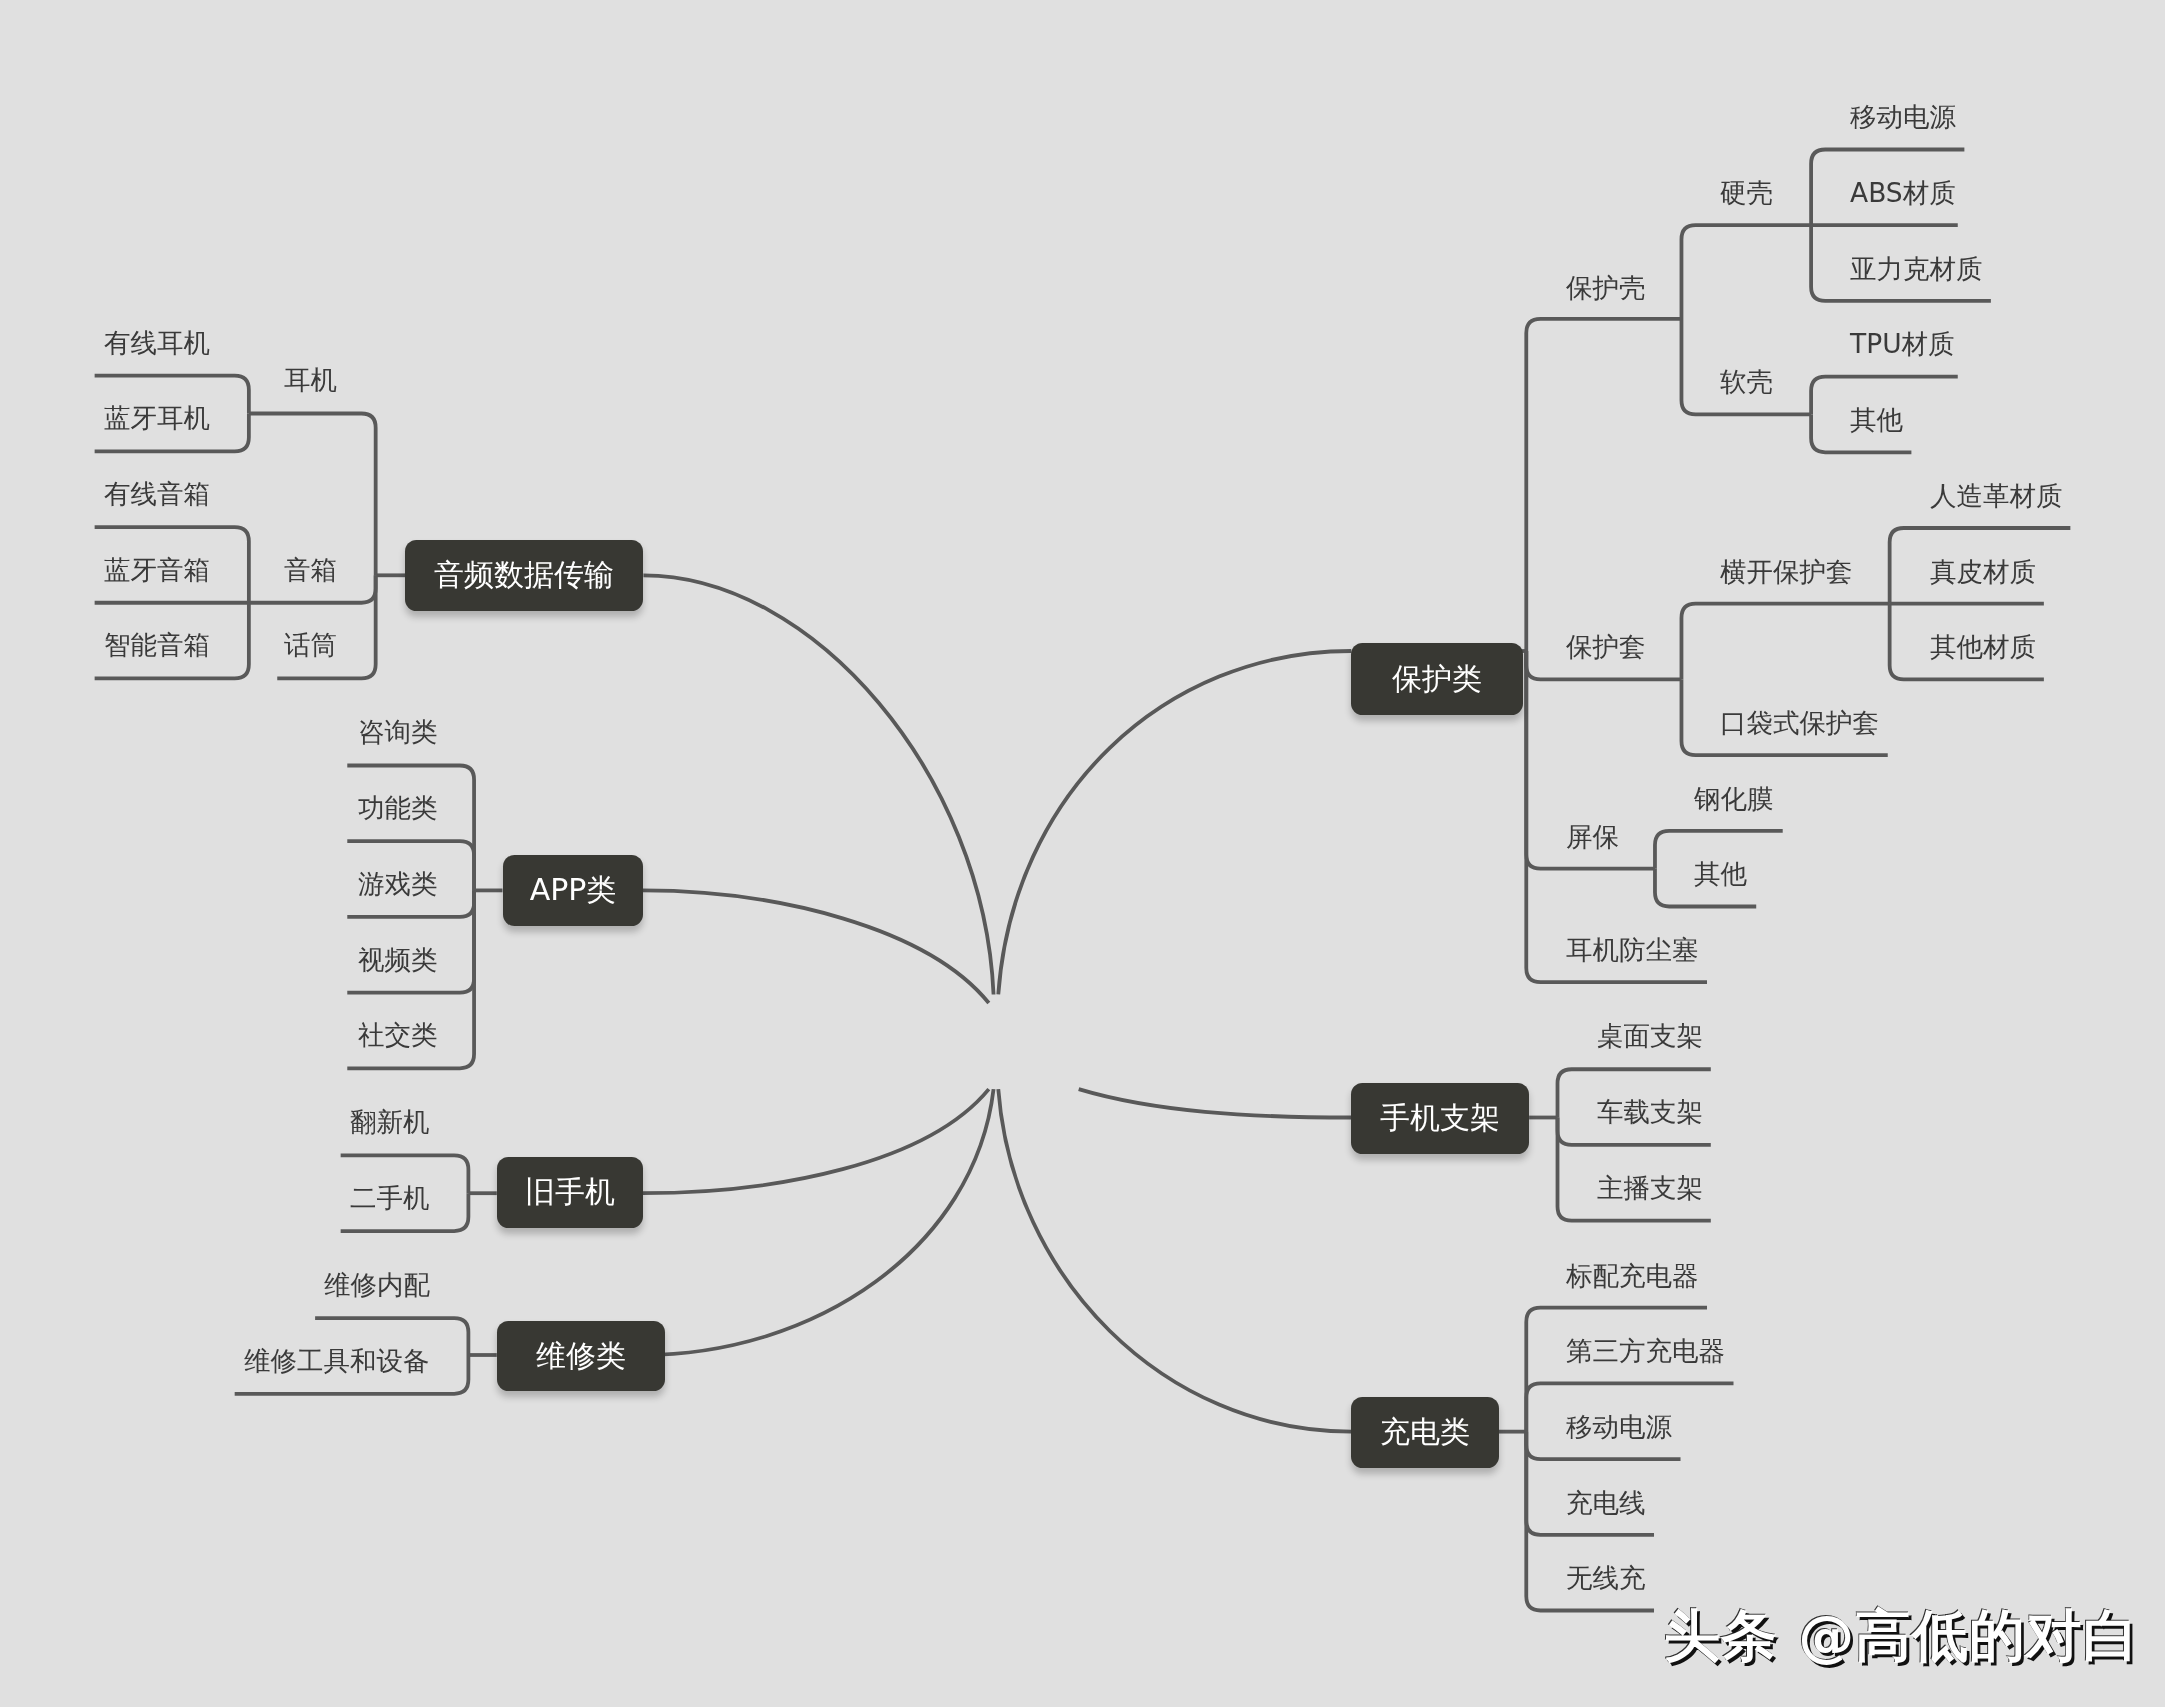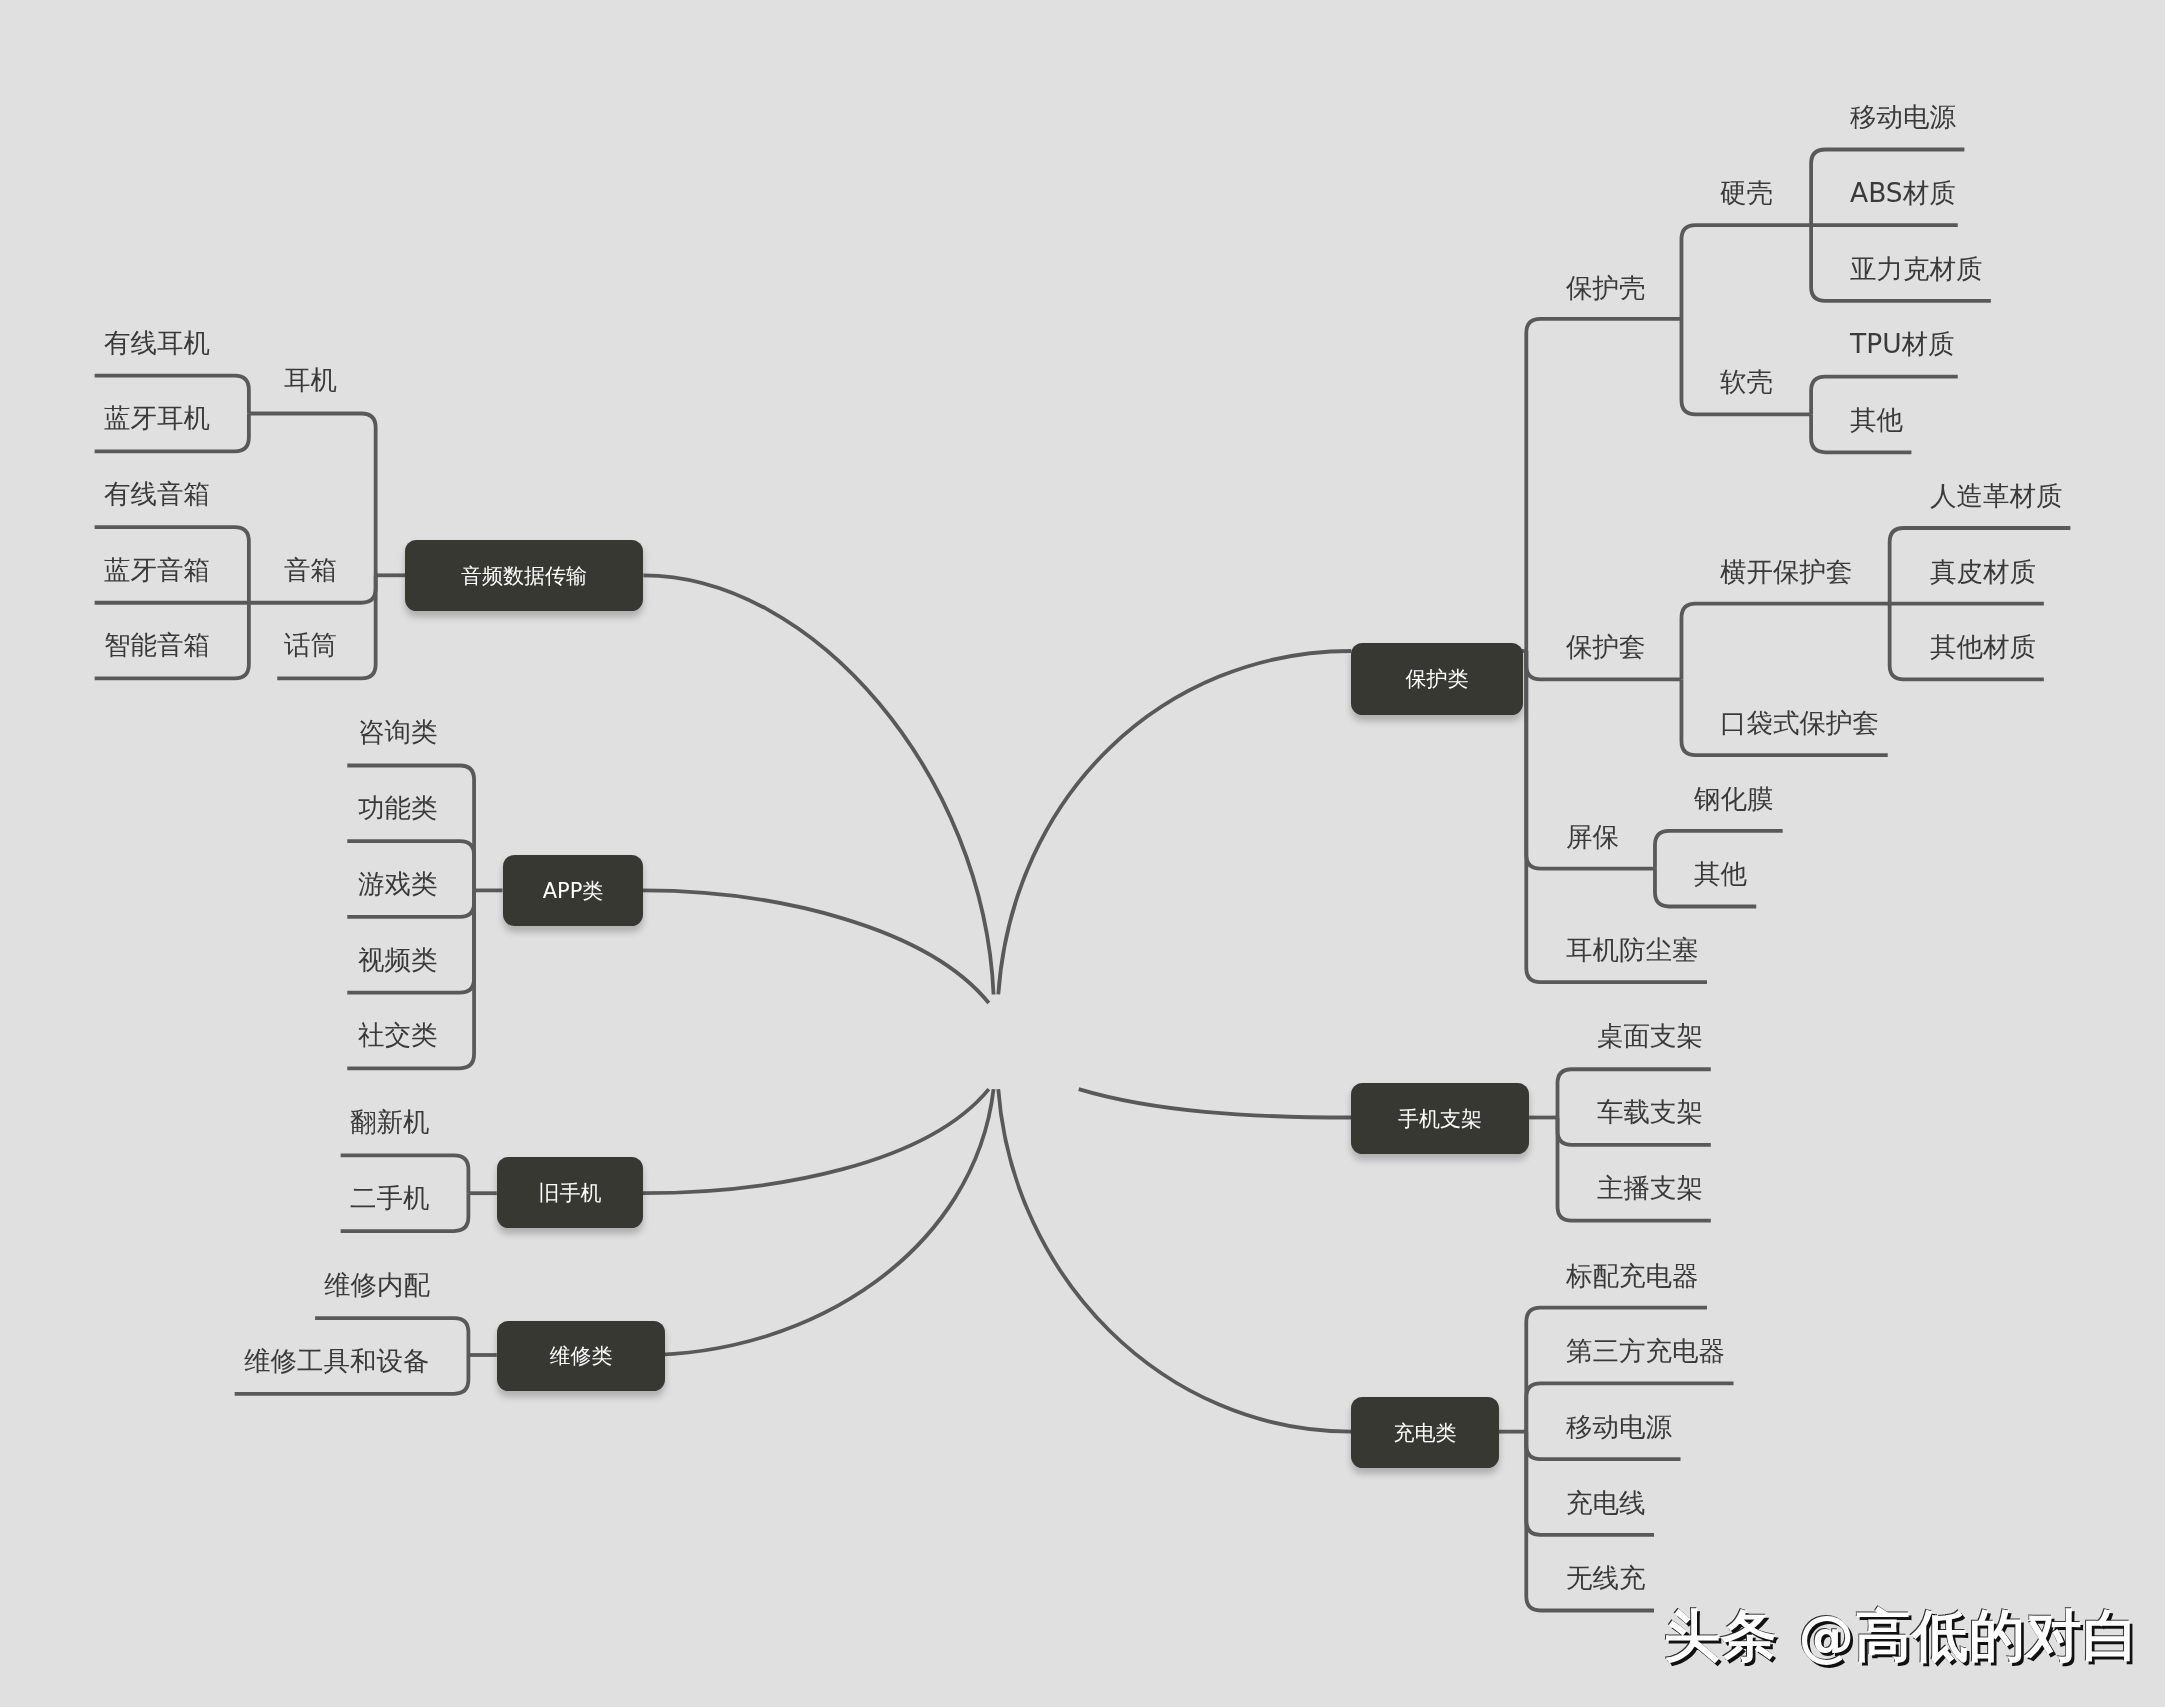--- a/index.html
+++ b/index.html
@@ -4,21 +4,21 @@
 <style>
   html, body { margin:0; padding:0; }
   body { width:2165px; height:1707px; background:#e0e0e0; position:relative; overflow:hidden;
          font-family:"DejaVu Sans","Liberation Sans",sans-serif; }
   #canvas { position:absolute; left:0; top:0; width:2165px; height:1707px; }
   svg.lines { position:absolute; left:0; top:0; }
   svg.lines path { fill:none; stroke:#595959; stroke-width:4; stroke-linecap:butt; stroke-linejoin:round; }
   .root { position:absolute; left:814px; top:995px; width:366px; height:95px; background:#c0140c;
           border-radius:11.4px; color:#fff; font-size:44px; display:flex; align-items:center; justify-content:center;
           box-shadow:0 5.7px 7.6px rgba(0,0,0,0.22); letter-spacing:0.9px; }
-  .node { position:absolute; background:#383833; border-radius:11.4px; color:#fff; font-size:21px;
+  .node { position:absolute; background:#383833; border-radius:11.4px; color:#fff; font-size:30px;
           display:flex; align-items:center; justify-content:center; box-shadow:0 5.7px 7.6px rgba(0,0,0,0.22); }
   .lbl { position:absolute; color:#3a3a3a; font-size:26.5px; line-height:34px; white-space:nowrap; }
   .wm { position:absolute; left:1664px; top:1599px; font-size:56px; color:#fff; font-weight:bold;
         text-shadow:2.8px 2.8px 0 #111, -0.9px -0.9px 0 #333; white-space:nowrap; letter-spacing:0.9px; }
 </style>
 </head>
 <body>
 
 <div id="canvas">
 

